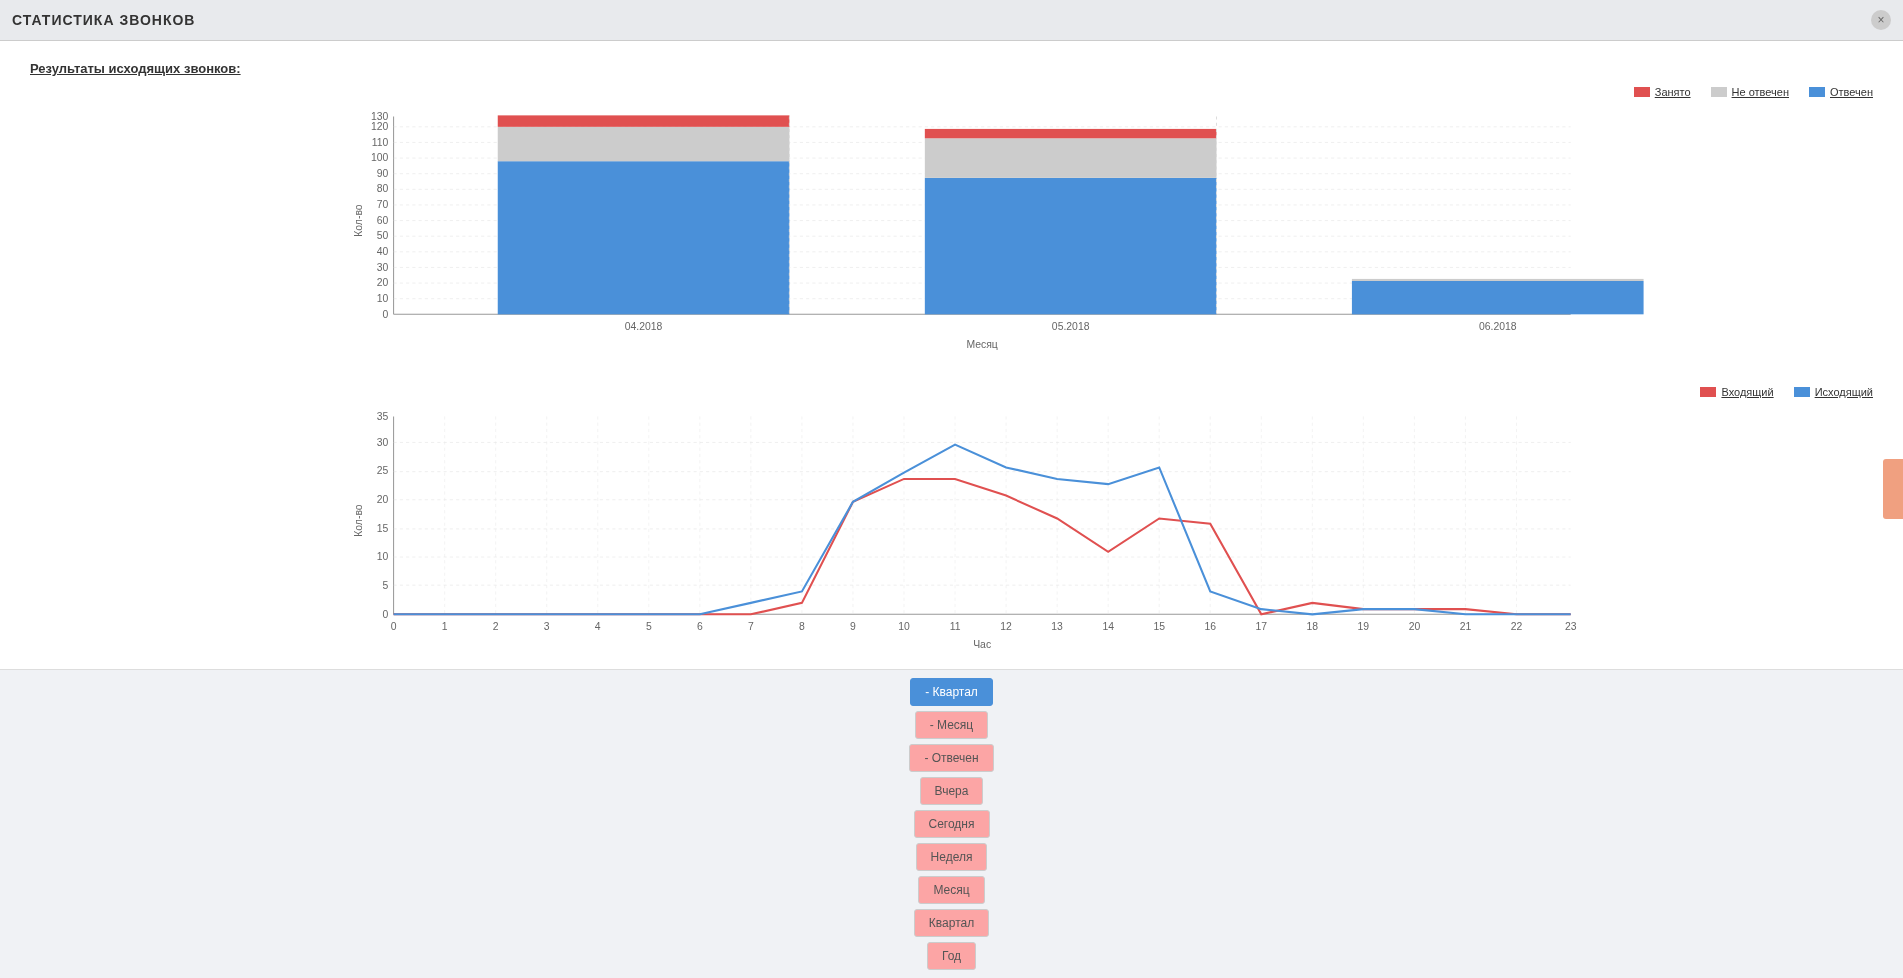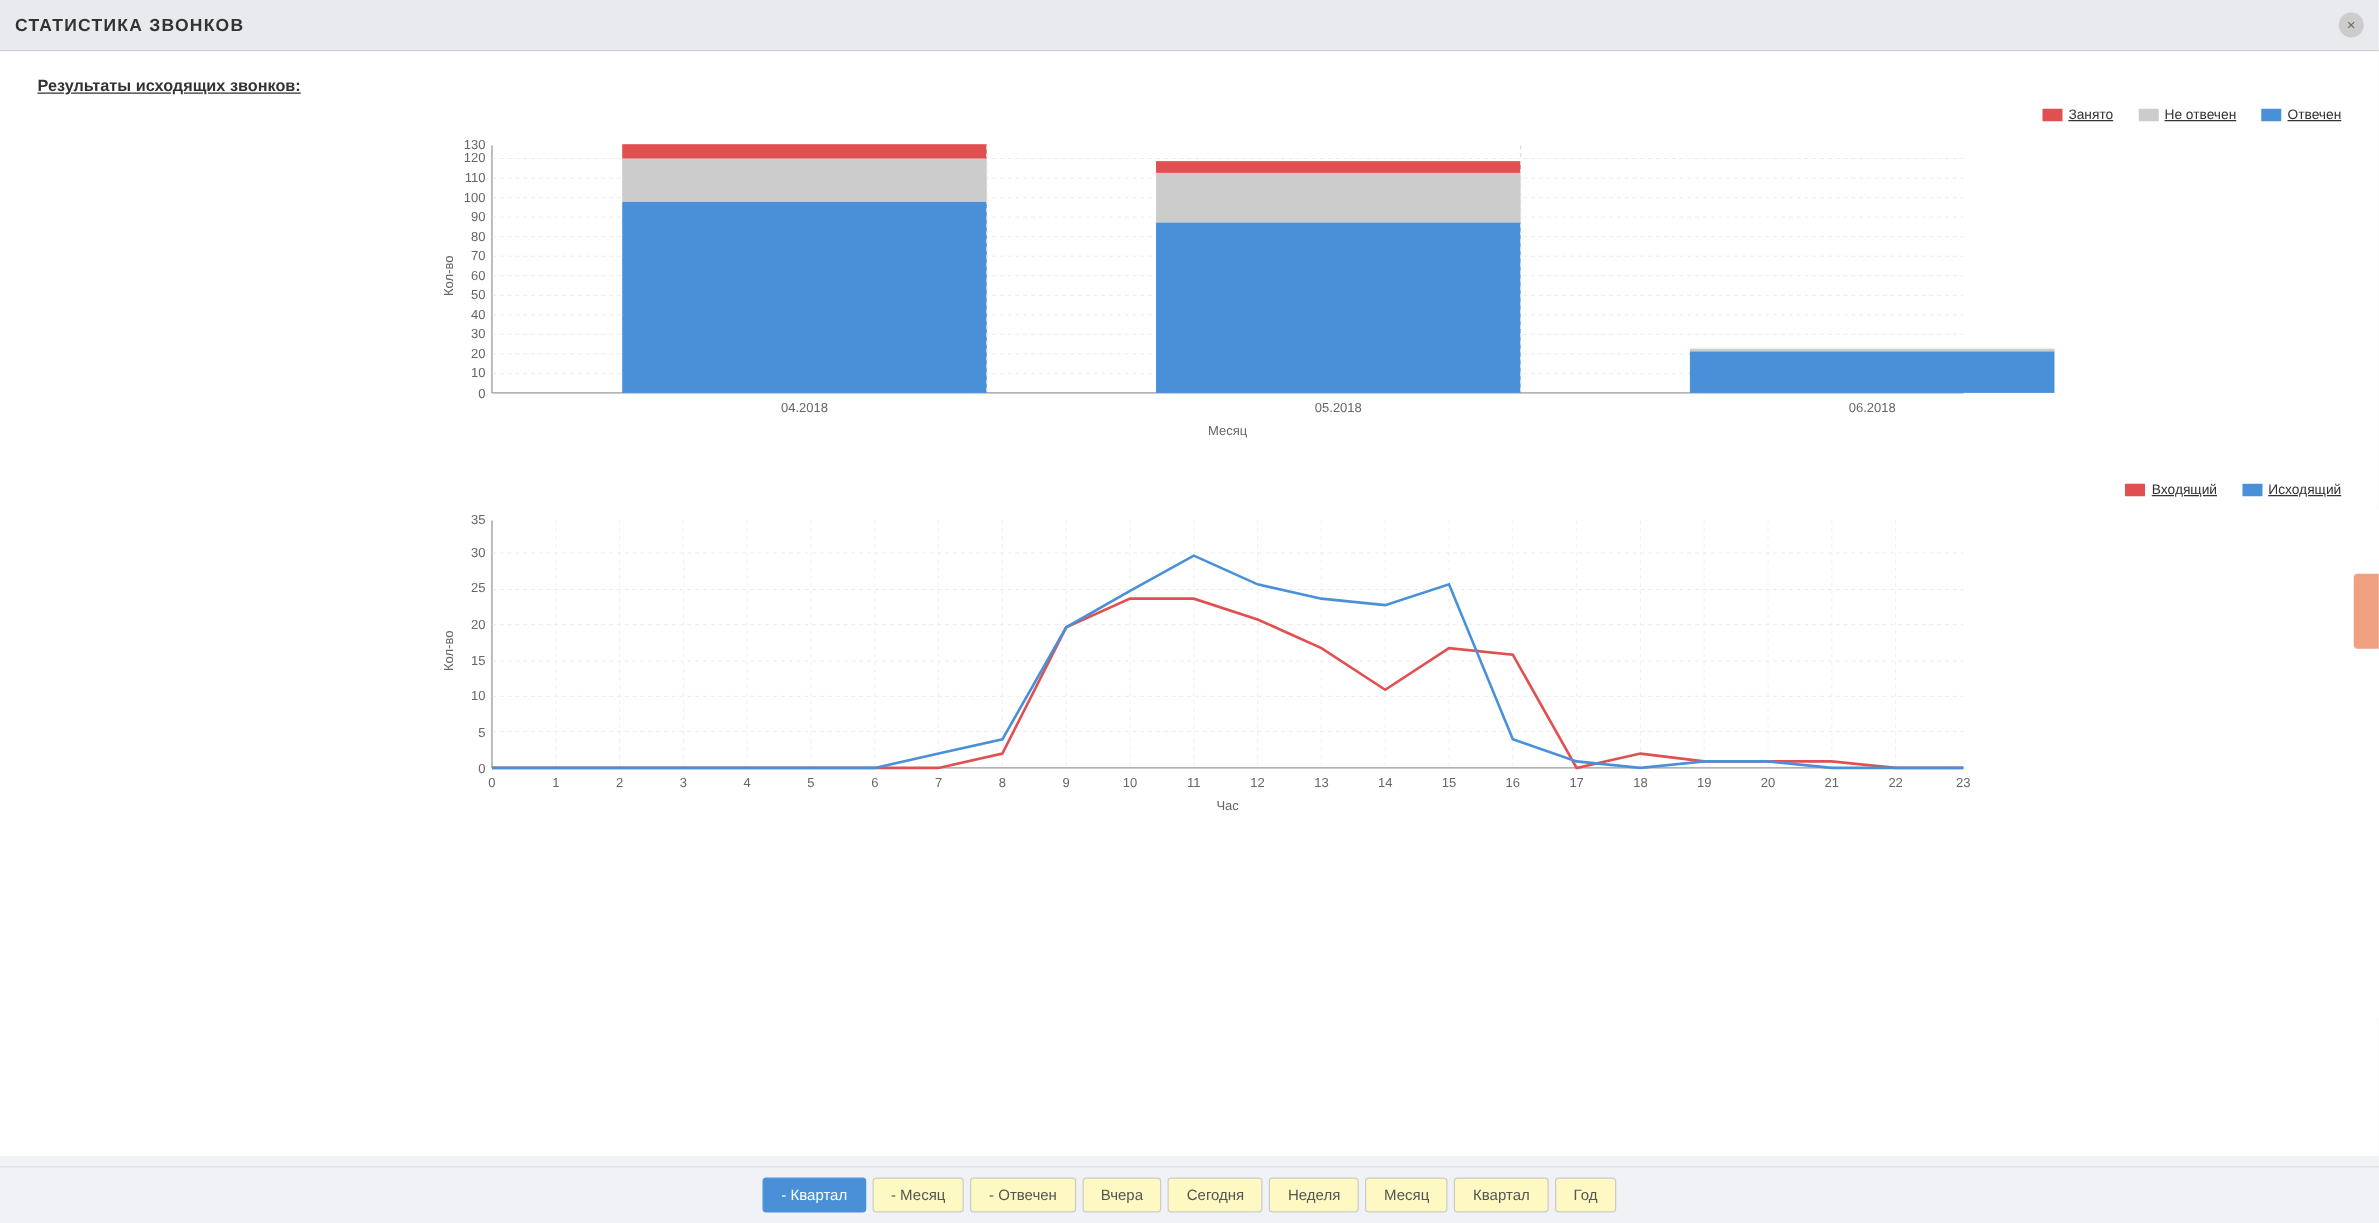--- a/index.html
+++ b/index.html
@@ -94,25 +94,26 @@
       padding: 8px 32px;
       display: flex;
       align-items: center;
       justify-content: center;
       gap: 5px;
       border-top: 1px solid #ddd;
       position: fixed;
       bottom: 0;
       left: 0;
       right: 0;
+      flex-direction: column;
     }
     .toolbar-btn {
       padding: 6px 14px;
       border: 1px solid #ccc;
-      background: #fef9c3;
+      background: #fca5a5;
       border-radius: 3px;
       cursor: pointer;
       font-size: 12px;
       color: #555;
     }
     .toolbar-btn.active {
       background: #4a90d9;
       color: #fff;
       border-color: #4a90d9;
     }

